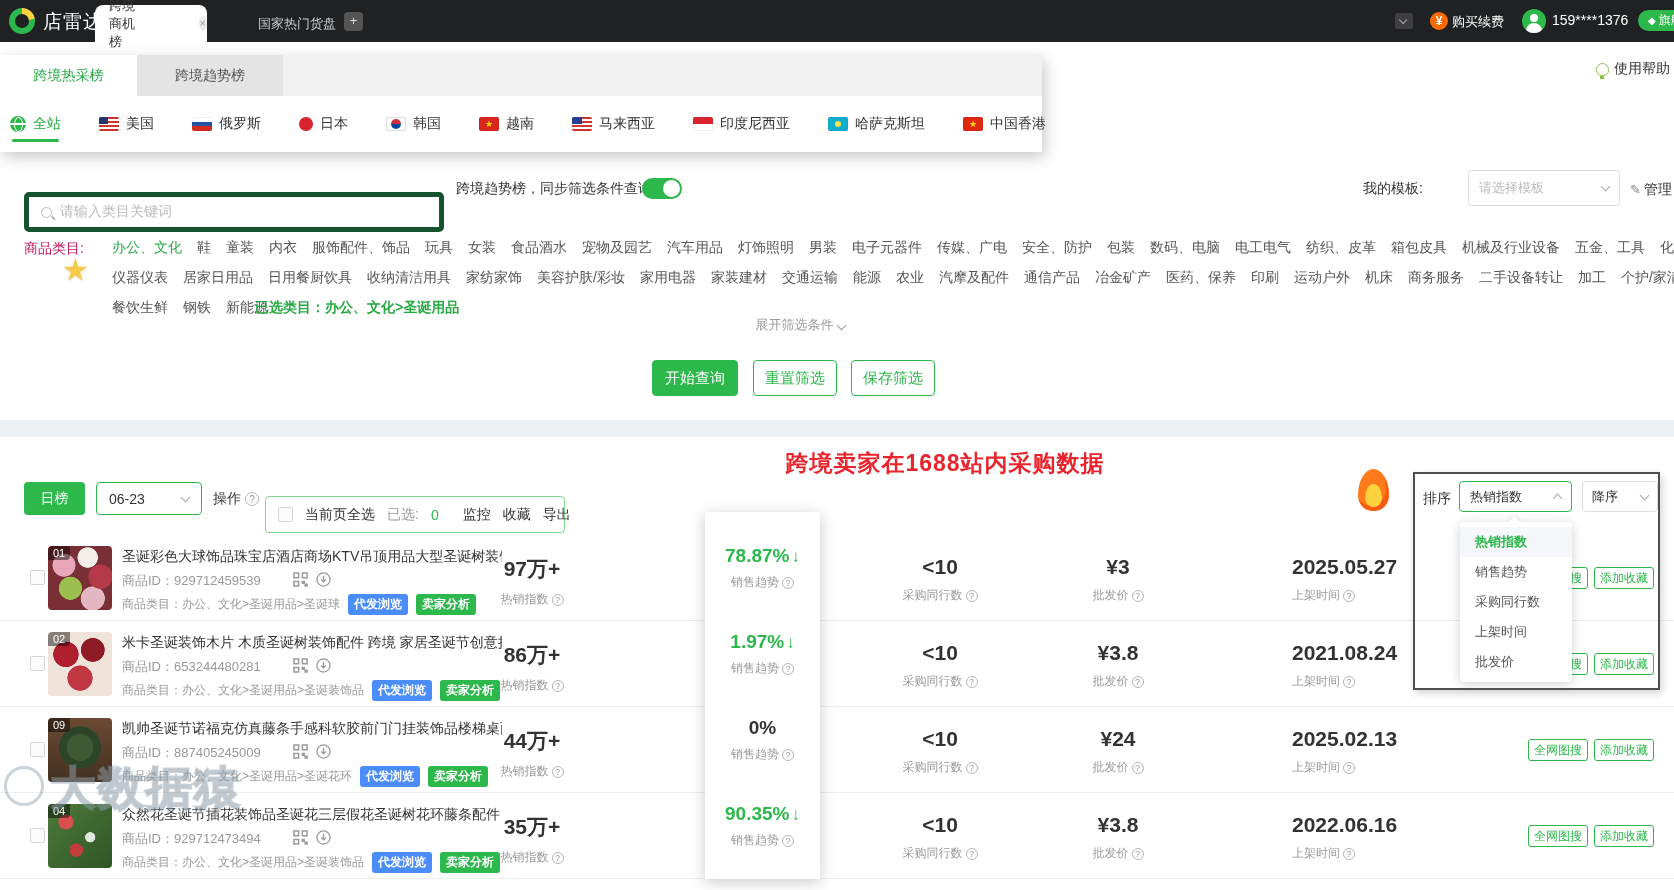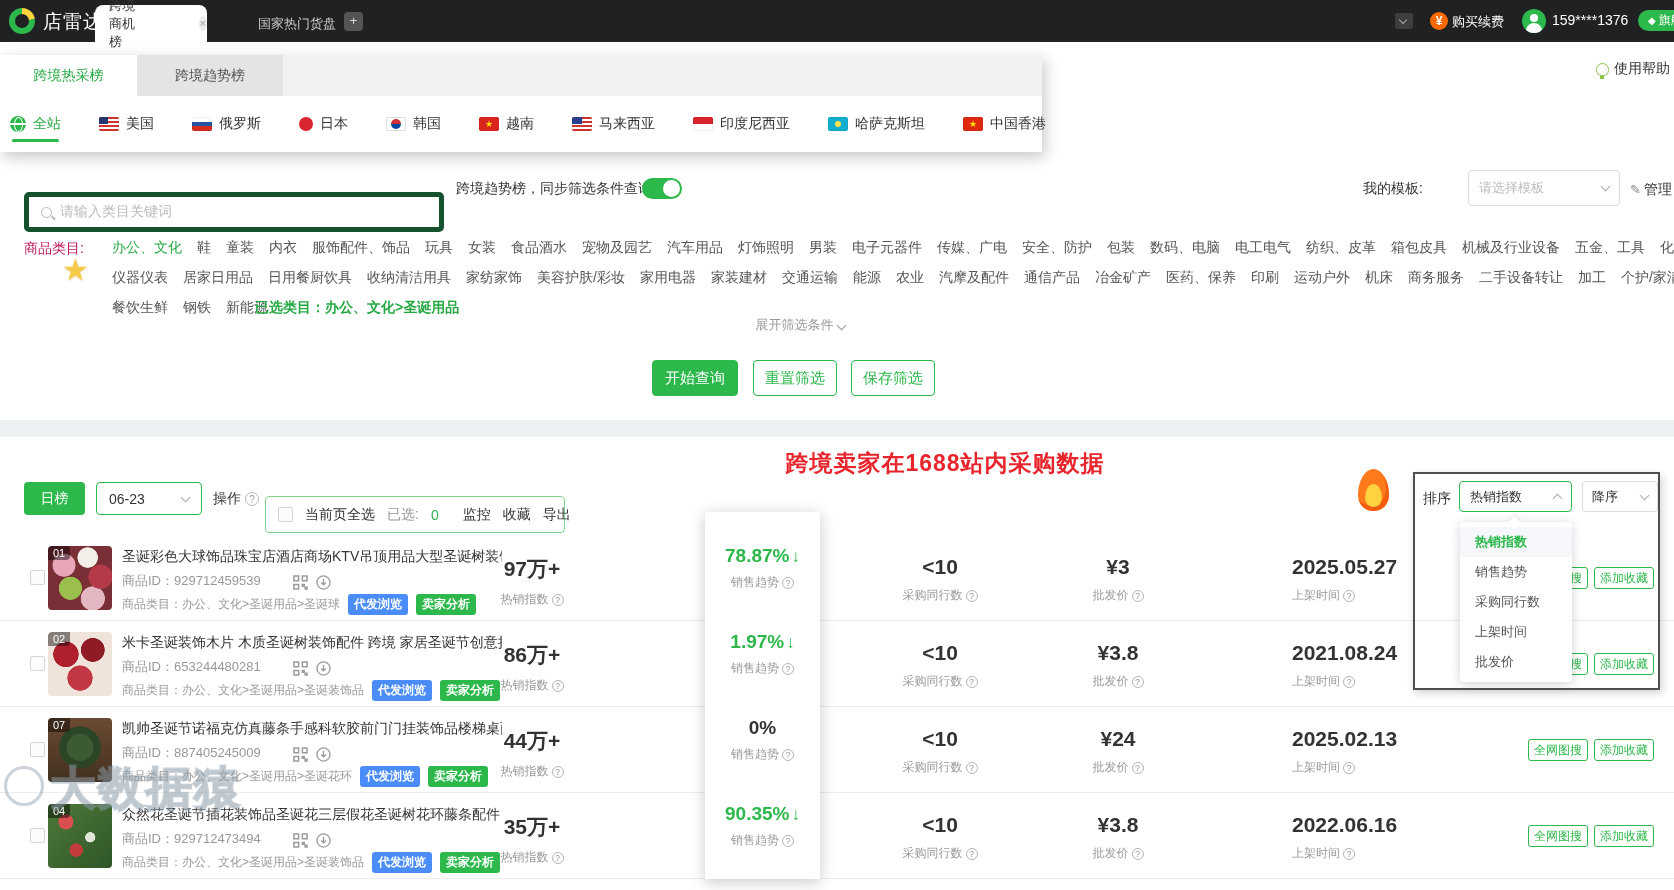--- a/index.html
+++ b/index.html
@@ -163,21 +163,21 @@
                    radial-gradient(circle at 70% 28%,#8f1b26 0 18%,transparent 19%),
                    radial-gradient(circle at 50% 72%,#c23744 0 22%,transparent 23%),#f0e4da; }
   .img3 { background:radial-gradient(circle at 50% 46%,#3c5a33 0 28%,#2c4526 29% 44%,transparent 45%),
                    linear-gradient(180deg,#6b4a33,#42301f); }
   .img4 { background:radial-gradient(circle at 28% 28%,#d94f4f 0 11%,transparent 12%),
                    radial-gradient(circle at 66% 52%,#e0e6da 0 9%,transparent 10%),
                    radial-gradient(circle at 44% 72%,#c43b3b 0 11%,transparent 12%),
                    linear-gradient(135deg,#4e7a3a,#2f5526); }
   .pinfo { position:absolute; left:122px; top:0; width:390px; height:86px; }
   .ptitle { position:absolute; left:0; top:13px; width:380px; font-size:14px; color:#333; white-space:nowrap; overflow:hidden; }
-  .pid { position:absolute; left:0; top:37px; font-size:13px; color:#999; display:flex; align-items:flex-end; gap:6px; }
+  .pid { position:absolute; left:0; top:37px; font-size:13px; color:#999; display:flex; align-items:flex-start; gap:6px; }
   .pid .icons { display:flex; gap:8px; margin-left:26px; }
   .icon-qr, .icon-dl { width:15px; height:15px; color:#9a9a9a; }
   .pcat { position:absolute; left:0; top:59px; font-size:12px; color:#999; display:flex; align-items:center; gap:8px; white-space:nowrap; }
   .pbadge { display:inline-block; padding:2px 6px; border-radius:3px; font-size:12px; color:#fff;font-weight:bold; }
   .pbadge.blue { background:#4a8df8; }
   .pbadge.green { background:#2cb84b; }
 
   .metric { position:absolute; text-align:center; }
   .metric .val { font-size:21px; font-weight:bold; color:#333; }
   .metric .lbl { margin-top:8px; font-size:12px; color:#9a9a9a; display:flex; align-items:center; justify-content:center; gap:3px; }
@@ -525,21 +525,21 @@
       </div>
     <div class="row-actions">
         <button class="act-btn">全网图搜</button>
         <button class="act-btn">添加收藏</button>
       </div>
   </div>
 
   <div class="prow" style="top:707px">
     <span class="checkbox"></span>
     <div class="prod-img img3">
-        <span class="rank">07</span>
+        <span class="rank">09</span>
       </div>
     <div class="pinfo">
       <div class="ptitle">凯帅圣诞节诺福克仿真藤条手感科软胶前门门挂装饰品楼梯桌面装饰</div>
       <div class="pid">
           <span><span>商品ID：</span><span>887405245009</span></span>
         <span class="icons">
             <svg class="icon-qr" viewBox="0 0 16 16">
               <path fill="none" stroke="currentColor" stroke-width="1.6" d="M1 1h5v5H1zM10 1h5v5h-5zM1 10h5v5H1zM10 10h2v2h-2zM13 13h2v2h-2z"></path>
             </svg>
         <svg class="icon-dl" viewBox="0 0 16 16">

